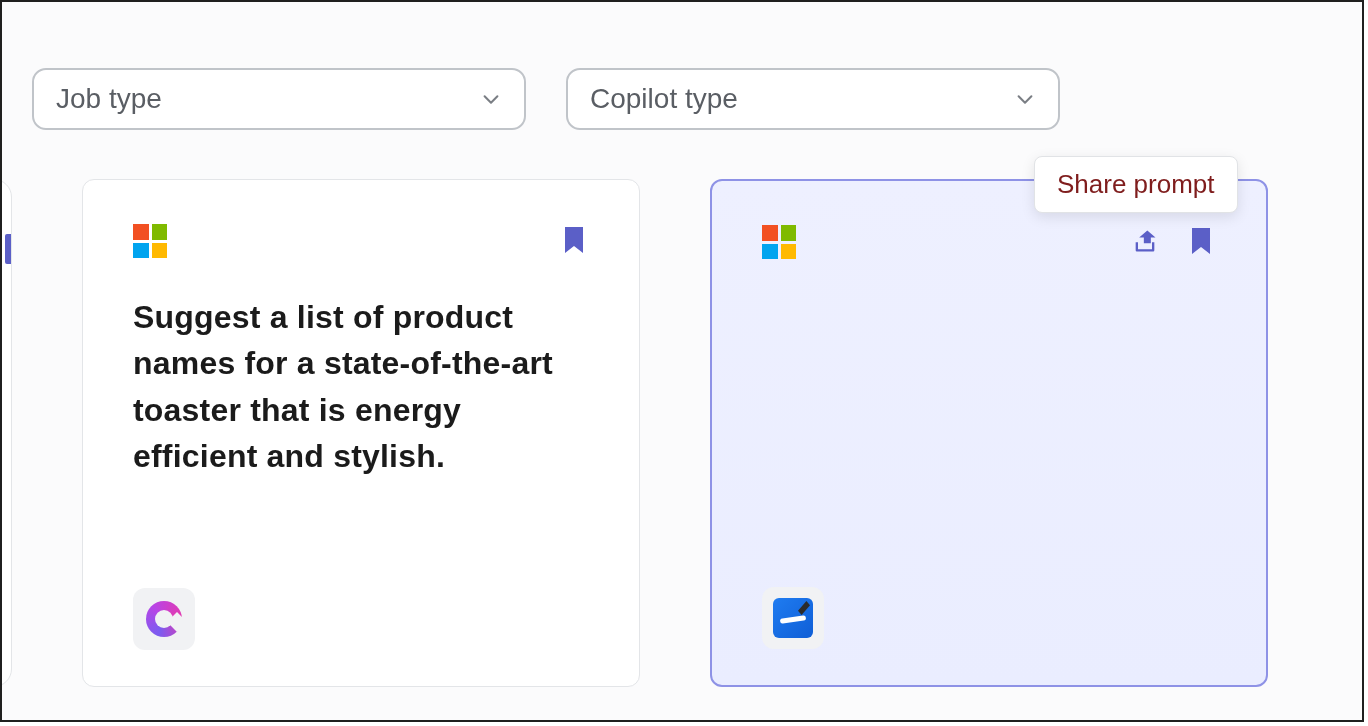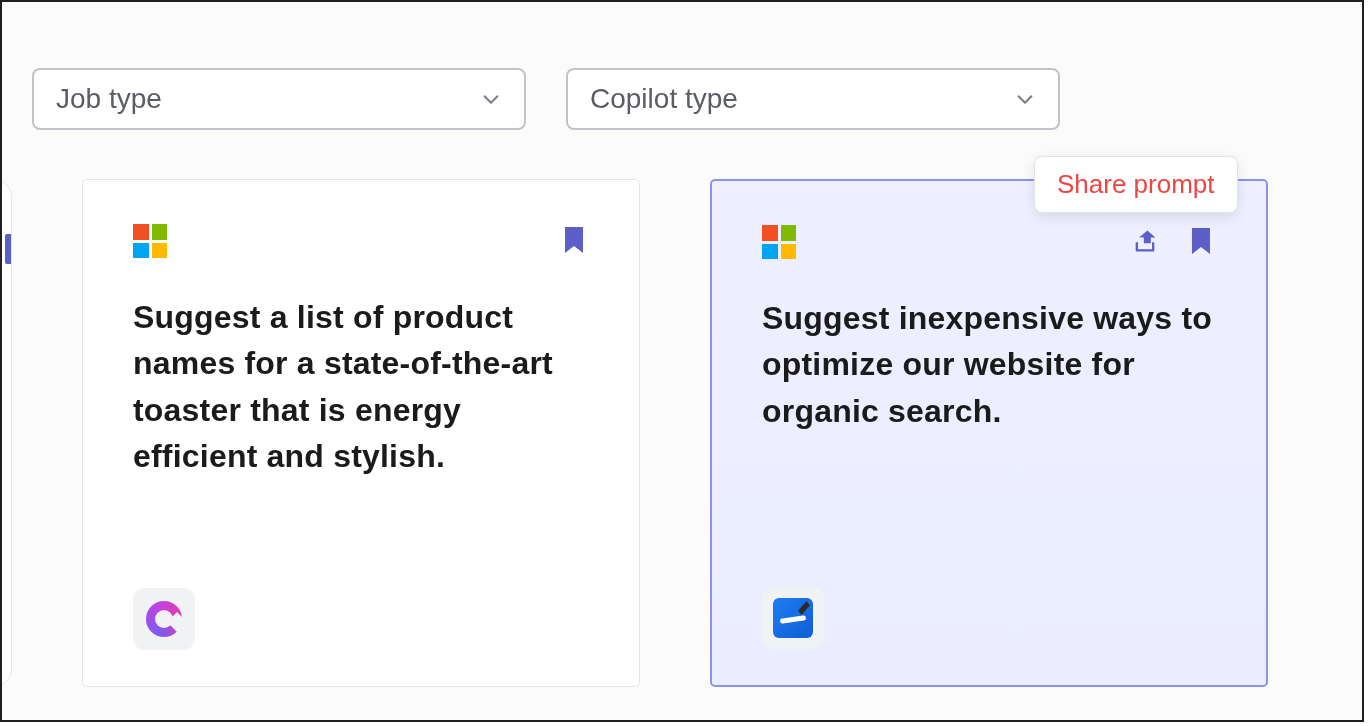--- a/index.html
+++ b/index.html
@@ -35,21 +35,21 @@
     left: 30px;
     top: 66px;
     display: flex;
     gap: 40px;
   }
   .dropdown {
     width: 494px;
     height: 62px;
     background: #ffffff;
     border: 2px solid var(--border-grey);
-    border-radius: 8px;
+    border-radius: 14px;
     display: flex;
     align-items: center;
     justify-content: space-between;
     padding: 0 22px;
     cursor: pointer;
   }
   .dropdown .label {
     color: var(--text-grey);
     font-size: 28px;
     font-weight: 400;
@@ -84,21 +84,21 @@
     position:absolute;
     right:-2px; top:54px;
     width:8px; height:30px;
     background: var(--bookmark);
     border-radius:2px;
   }
 
   .card {
     width: 558px;
     height: 508px;
-    border-radius: 5px;
+    border-radius: 12px;
     padding: 44px 50px 36px 50px;
     position: relative;
     display: flex;
     flex-direction: column;
     flex: 0 0 auto;
   }
   .card.normal {
     background: #ffffff;
     border: 1px solid var(--card-border);
   }
@@ -180,21 +180,21 @@
   
   .tooltip{
      position:absolute;
      left: 1032px;
      top: 154px;
      background:#ffffff;
      border:1px solid #e1e3e6;
      border-radius:8px;
      padding: 12px 22px;
      font-size:26px;
-     color:#ef4444;
+     color:#7f1d1d;
      box-shadow:0 4px 14px rgba(0,0,0,.10);
      white-space:nowrap;
   }
 </style>
 </head>
 <body>
 
 <div class="viewport">
 
   <div class="filters">
@@ -258,21 +258,20 @@
                 <path d="M14 3l7 6h-4v5h-6V9H7l7-6zM4 13v7a1 1 0 0 0 1 1h14a1 1 0 0 0 1-1v-7h-2v6H6v-6H4z"></path>
               </svg>
           </span>
           <span class="icon-btn bookmark-ic">
             <svg width="24" height="30" viewBox="0 0 24 30">
                 <path d="M3 2h18v26l-9-7-9 7z"></path>
               </svg>
           </span>
         </span>
       </div>
-      <div class="card-text">Suggest inexpensive ways to optimize our website for organic search.</div>
       <div class="card-footer">
         <span class="app-badge">
           <span class="wb-ic"></span>
         </span>
       </div>
     </div>
 
   </div>
 
   <div class="tooltip">

